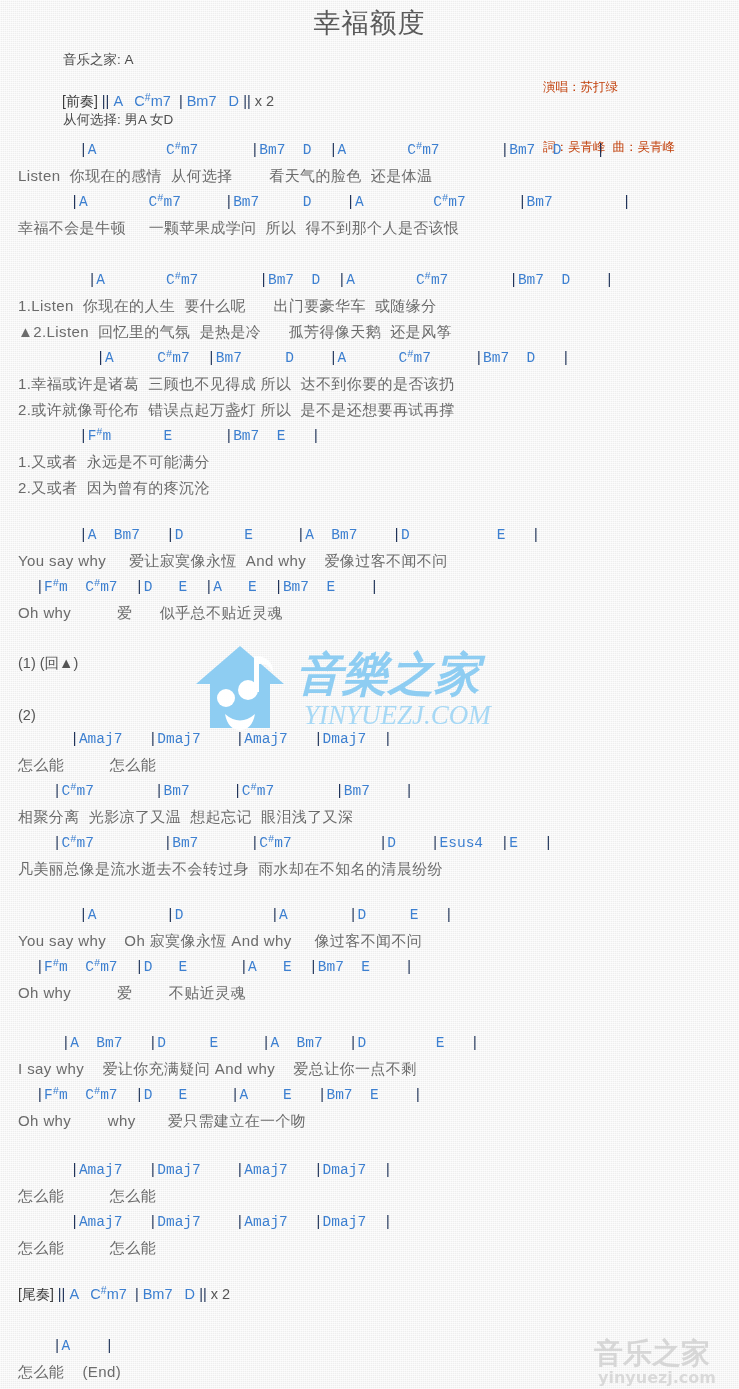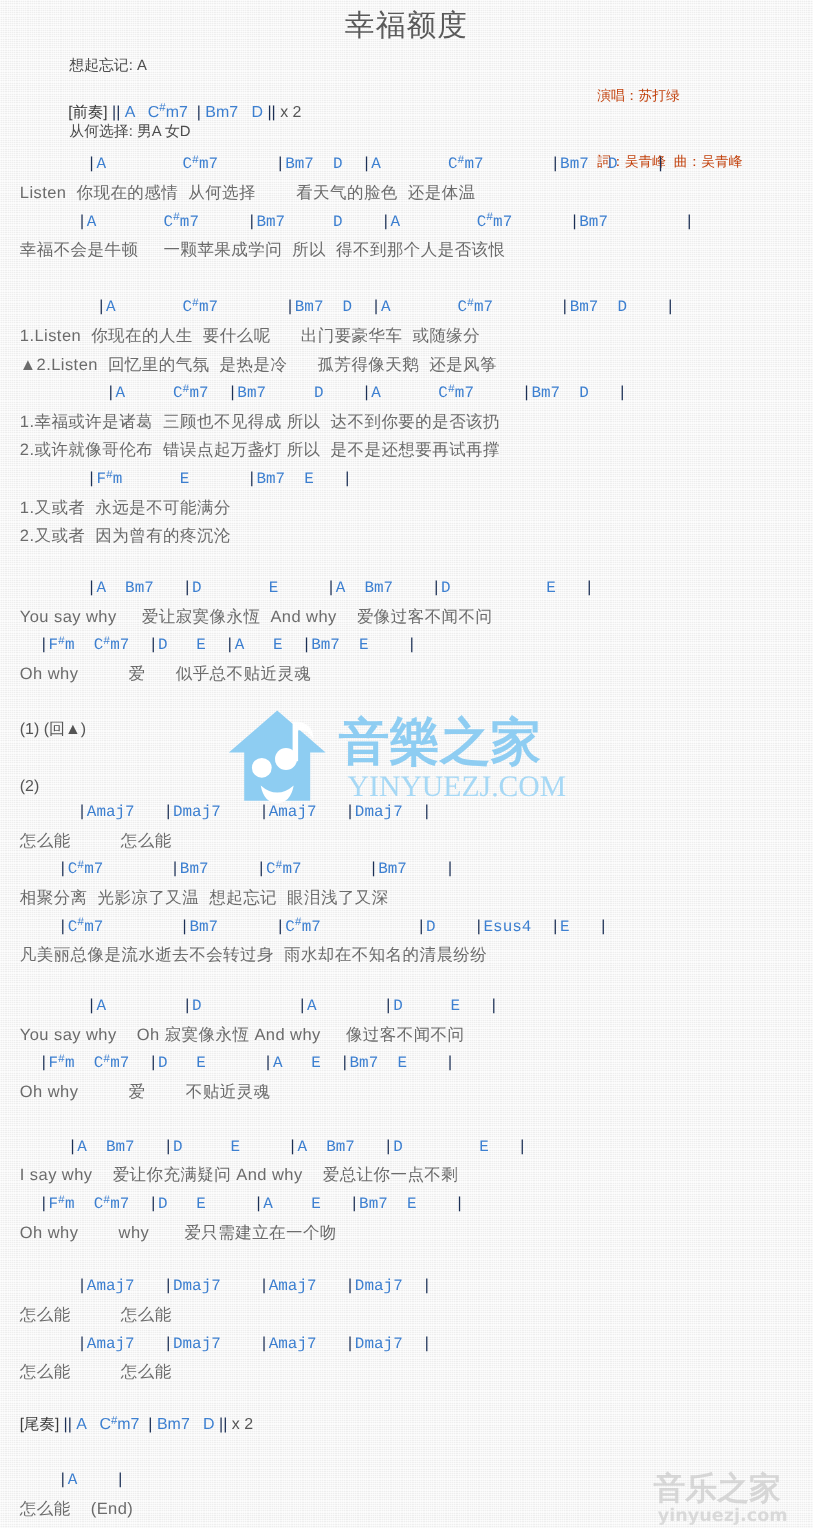--- a/index.html
+++ b/index.html
@@ -105,46 +105,47 @@
   .plain { color: #555; }
   sup.sharp {
     font-size: .72em;
     vertical-align: .45em;
     line-height: 0;
   }
 
   
   .wm-center {
     position: absolute;
-    left: 204px;
+    left: 192px;
     top: 638px;
     width: 340px;
     height: 96px;
     pointer-events: none;
+    font-style: italic;
   }
   .wm-center svg { display: block; }
 
   .wm-corner {
     position: absolute;
     left: 592px;
     top: 1333px;
     width: 145px;
     height: 54px;
     pointer-events: none;
     opacity: .5;
   }
   .wm-corner svg { display: block; }
 </style>
 </head>
 <body>
 
 <div class="sheet">
 
   <div class="hdr-key">
-    <span class="ln">想起忘记: A</span>
+    <span class="ln">音乐之家: A</span>
     <span class="ln">从何选择: 男A 女D</span>
   </div>
 
   <div class="song-title">幸福额度</div>
 
   <div class="hdr-credits">
     <span class="ln">演唱：苏打绿</span>
     <span class="ln">詞：吴青峰  曲：吴青峰</span>
   </div>
 

